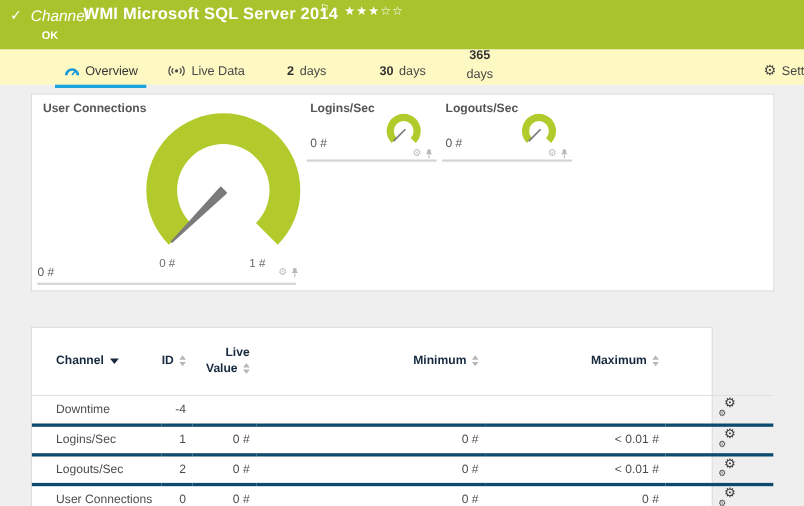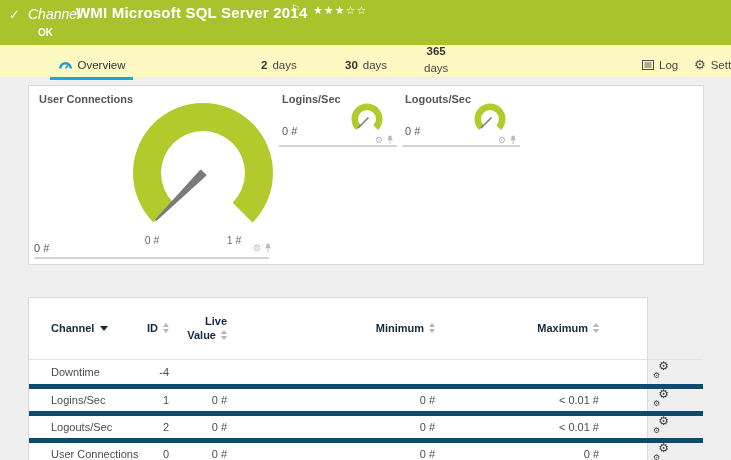--- a/index.html
+++ b/index.html
@@ -51,21 +51,21 @@
   .divline { position:absolute; height:2px; background:#d4d4d4; }
   .mini-icons { position:absolute; display:flex; align-items:flex-end; gap:3px; }
   .mini-gear { font-size:9px; color:#bcbcbc; line-height:1; }
 
   
   table { border-collapse:collapse; table-layout:fixed; width:674px; }
   th { font-size:11px; font-weight:bold; color:#16293e; }
   thead tr { height:61px; }
   thead th { border-bottom:1px solid #e2e2e2; vertical-align:middle; }
   tbody tr { height:27px; }
-  tbody td { border-bottom:5px solid #0c4a6e; font-size:11px; color:#4c4c4c; vertical-align:middle; }
+  tbody td { border-bottom:3px solid #0c4a6e; font-size:11px; color:#4c4c4c; vertical-align:middle; }
   .c-channel { text-align:left; padding-left:22px; }
   .c-right   { text-align:right; padding-right:6px; }
   .c-icon    { text-align:left; padding-left:48px; }
   .th-inner { display:inline-flex; align-items:center; }
   .lastval-hdr { line-height:1.3; }
   .sort { display:inline-flex; flex-direction:column; margin-left:5px; }
   .sort i { display:block; width:0; height:0; border-left:3.5px solid transparent; border-right:3.5px solid transparent; }
   .sort .up { border-bottom:4px solid #b7b7b7; margin-bottom:2px; }
   .sort .dn { border-top:4px solid #b7b7b7; }
   .caret { display:inline-block; width:0; height:0; border-left:4px solid transparent;
@@ -89,42 +89,45 @@
 <div class="tabbar">
   <div class="tab tab-overview">
     <svg width="15" height="11" viewBox="0 0 15 11">
       <path d="M2.2 9.5 A5.3 5.3 0 1 1 12.8 9.5" fill="none" stroke="#1b9ad6" stroke-width="2.4"></path>
       <path d="M7.5 9.2 L10.8 5.2" stroke="#1b9ad6" stroke-width="1.5"></path>
     </svg>
     <span>Overview</span>
     <span class="tab-underline"></span>
   </div>
 
+  <div class="tab tab-livedata">
+    <svg width="17" height="11" viewBox="0 0 17 11">
+      <circle cx="8.5" cy="5.5" r="1.5" fill="#4a4a4a"></circle>
+      <path d="M5.5 3 A3.6 3.6 0 0 0 5.5 8" fill="none" stroke="#4a4a4a" stroke-width="1.1"></path>
+      <path d="M11.5 3 A3.6 3.6 0 0 1 11.5 8" fill="none" stroke="#4a4a4a" stroke-width="1.1"></path>
+      <path d="M3.2 1.2 A6.3 6.3 0 0 0 3.2 9.8" fill="none" stroke="#4a4a4a" stroke-width="1.1"></path>
+      <path d="M13.8 1.2 A6.3 6.3 0 0 1 13.8 9.8" fill="none" stroke="#4a4a4a" stroke-width="1.1"></path>
+    </svg>
+    <span>Live Data</span>
+  </div>
 
   <div class="tab tab-d2">
     <span class="num">2</span>
     <span>days</span>
   </div>
   <div class="tab tab-d30">
     <span class="num">30</span>
     <span>days</span>
   </div>
   <div class="tab tab-d365">
     <span class="num">365</span>
     <span>days</span>
   </div>
 
 
-  <div class="tab tab-log">
-    <svg width="12" height="10" viewBox="0 0 12 10">
-      <rect x="0.5" y="0.5" width="11" height="9" fill="none" stroke="#4a4a4a"></rect>
-      <path d="M2.5 3 H9.5 M2.5 5 H9.5 M2.5 7 H9.5" stroke="#4a4a4a" stroke-width="0.9"></path>
-    </svg>
-    <span>Log</span>
-  </div>
 
   <div class="tab tab-settings">
     <span class="gearglyph uicon">⚙</span>
     <span>Settings</span>
   </div>
 </div>
 
 <div class="panel panel-gauges">
 
   <span class="blk-title" style="left:10px; top:7px;">User Connections</span>

